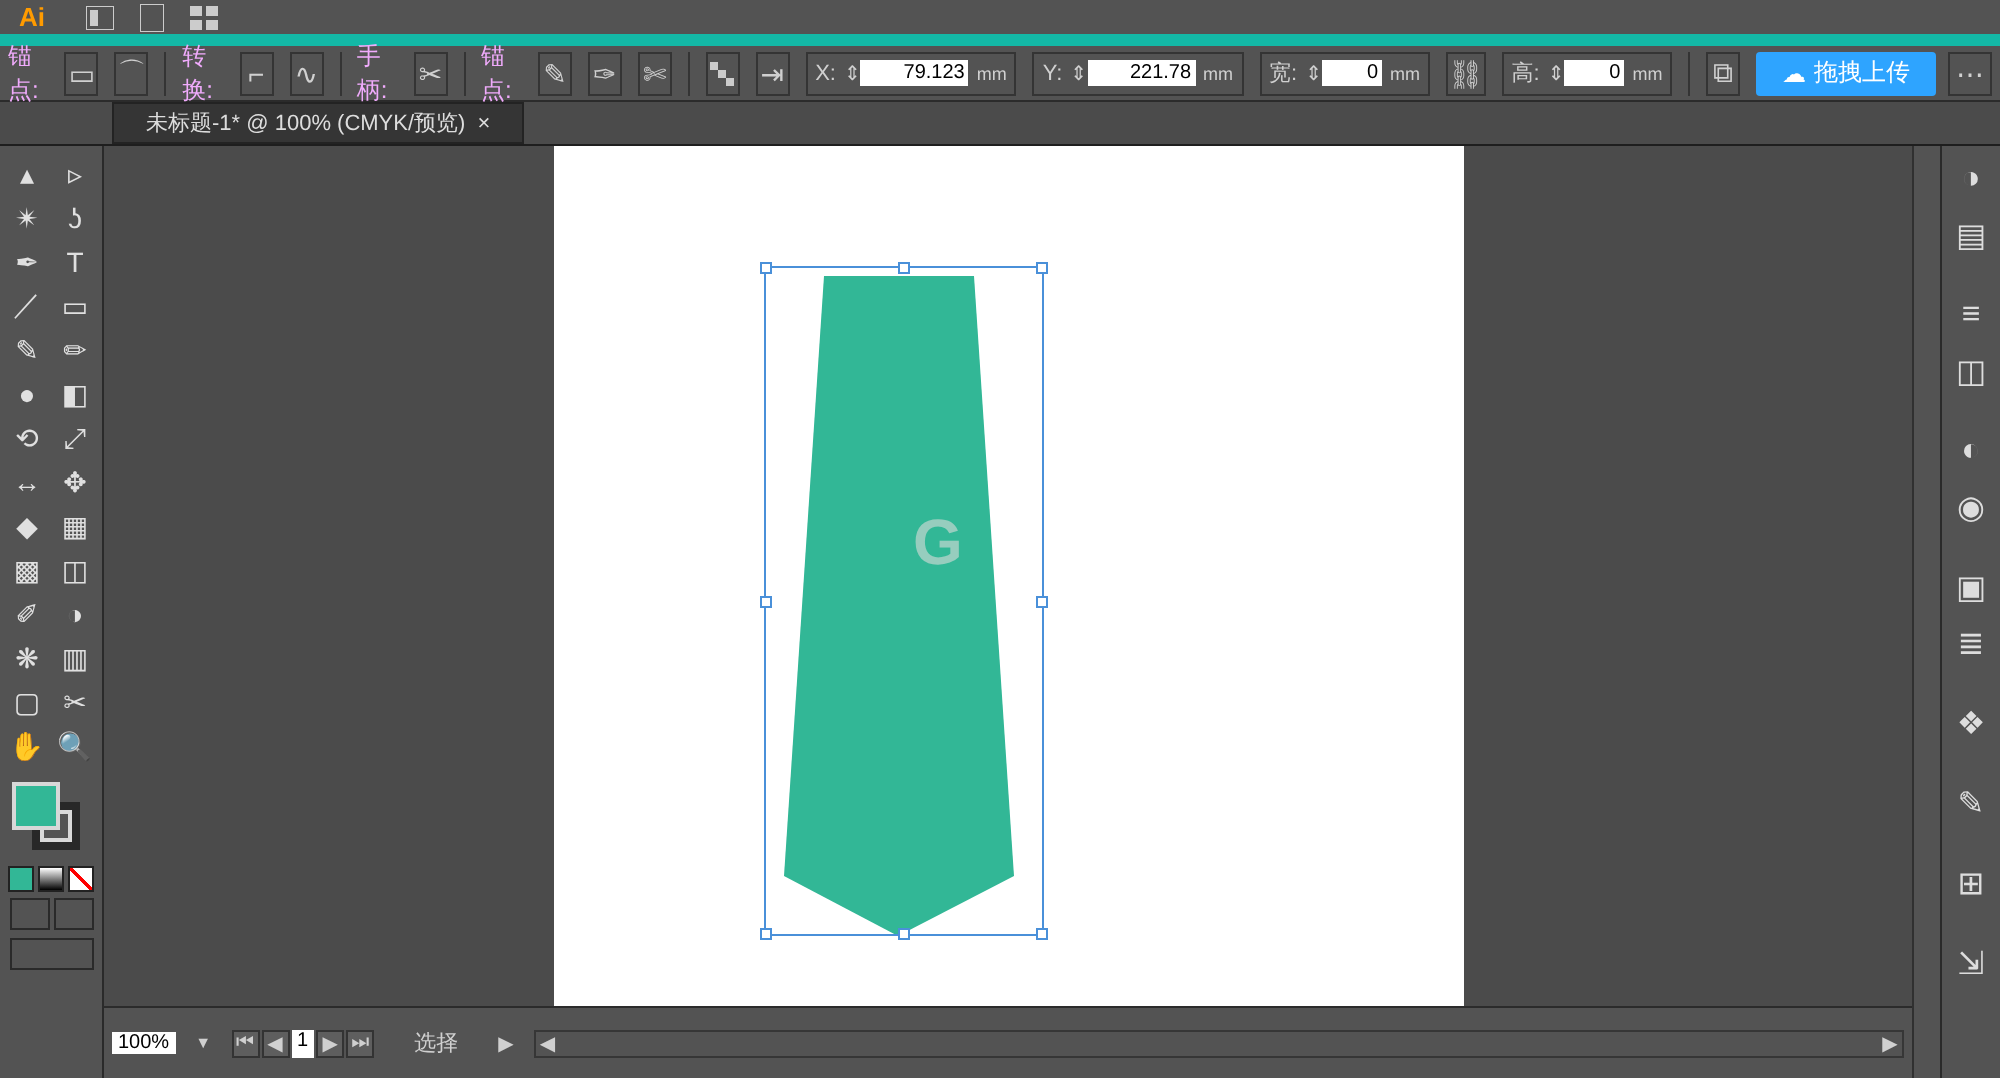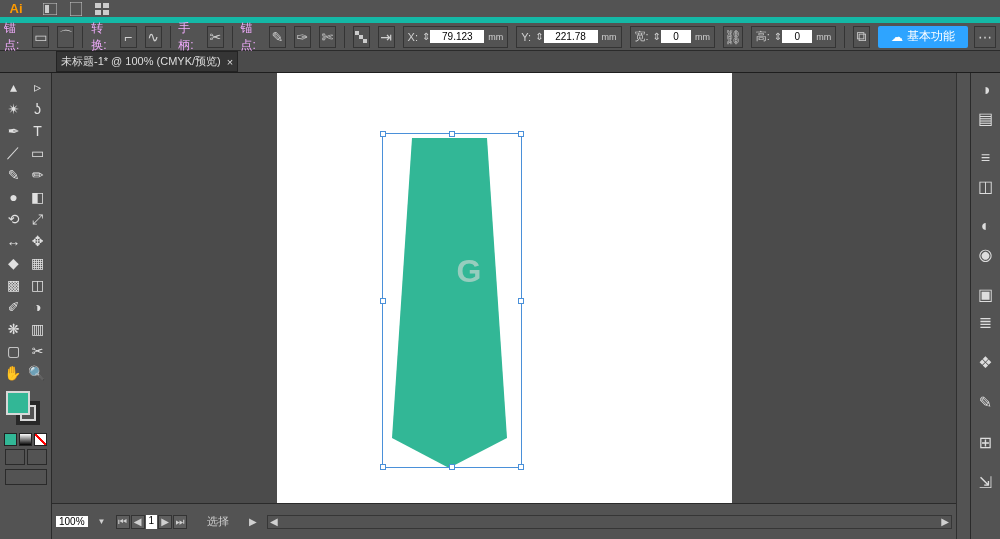--- a/index.html
+++ b/index.html
@@ -13,25 +13,25 @@
   .workspace-label { background:#414141; padding:2px 10px; font-size:12px; border:1px solid #2c2c2c; cursor:pointer; }
   .minmaxclose { display:flex; }
   .mmc { width:24px; height:23px; display:flex; align-items:center; justify-content:center; font-size:13px; cursor:pointer; color:#ccc; }
 
   .optionbar { display:flex; align-items:center; background:#535353; height:28px; border-bottom:1px solid #2b2b2b; padding:0 4px; gap:8px; }
   .opt-label { font-size:12px; color:#f0abfc; }
   .opt-btn { width:22px; height:22px; border:1px solid #343434; background:#535353; display:flex; align-items:center; justify-content:center; cursor:pointer; font-size:14px; }
   .opt-divider { width:1px; height:22px; background:#343434; }
   .opt-val { display:flex; align-items:center; border:1px solid #343434; height:22px; }
   .opt-val-lab { padding:0 4px; font-size:11px; }
-  .opt-val-inp { background:#fff; color:#000; width:54px; font-size:10px; padding:1px 2px; border:none; text-align:center; }
+  .opt-val-inp { background:#fff; color:#000; width:54px; font-size:10px; padding:1px 2px; border:none; text-align:right; }
   .opt-blue { width:90px; height:22px; background:#2ea4ff; color:#fff; display:flex; align-items:center; justify-content:center; font-size:12px; gap:4px; cursor:pointer; border-radius:2px; }
 
   .tabbar { display:flex; height:22px; padding-left:56px; border-bottom:1px solid #1e1e1e; background:#4b4b4b; align-items:flex-end; }
-  .tab { background:#353535; color:#ddd; font-size:11px; padding:2px 4px; border:1px solid #232323; display:flex; align-items:center; gap:6px; cursor:pointer;text-align:right; }
+  .tab { background:#353535; color:#ddd; font-size:11px; padding:2px 16px; border:1px solid #232323; display:flex; align-items:center; gap:6px; cursor:pointer;text-align:right; }
   .tab .x { font-size:11px; cursor:pointer; }
 
   .workarea { position:absolute; top:73px; bottom:0; left:0; right:0; display:flex; }
   .tools { width:52px; background:#535353; border-right:1px solid #2a2a2a; padding:4px 2px; display:flex; flex-direction:column; align-items:center; gap:0; }
   .tool-row { display:flex; gap:2px; margin-bottom:2px; }
   .tool { width:22px; height:20px; display:flex; align-items:center; justify-content:center; cursor:pointer; font-size:14px; color:#e0e0e0; }
   .swatch-container { margin-top:6px; position:relative; width:40px; height:40px; }
   .sw-fill { position:absolute; top:0; left:0; width:24px; height:24px; background:#32B796; border:2px solid #d8d8d8; }
   .sw-stroke { position:absolute; top:10px; left:10px; width:24px; height:24px; border:4px solid #282828; background:#535353; box-shadow:0 0 0 2px #d8d8d8 inset; }
   .color-row { display:flex; gap:2px; margin-top:2px; }
@@ -143,21 +143,21 @@
     <span style="font-size:10px;">⇕</span>
     <input class="opt-val-inp" style="width: 30px;" value="0">
     <span class="opt-val-lab" style="font-size:9px;">mm</span>
   </div>
   <div class="opt-divider"></div>
   <span class="opt-btn">⧉</span>
 
   <div style="margin-left:auto; display:flex; align-items:center; gap:6px;">
     <div class="opt-blue">
       <span>☁</span>
-      <span>基本功能</span>
+      <span>拖拽上传</span>
     </div>
     <span class="opt-btn">⋯</span>
   </div>
 </div>
 
 <div class="tabbar">
   <div class="tab">
     <span>未标题-1* @ 100% (CMYK/预览)</span>
     <span class="x">×</span>
   </div>

